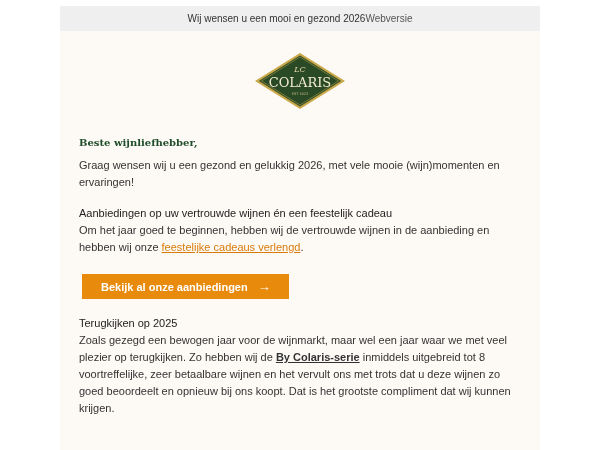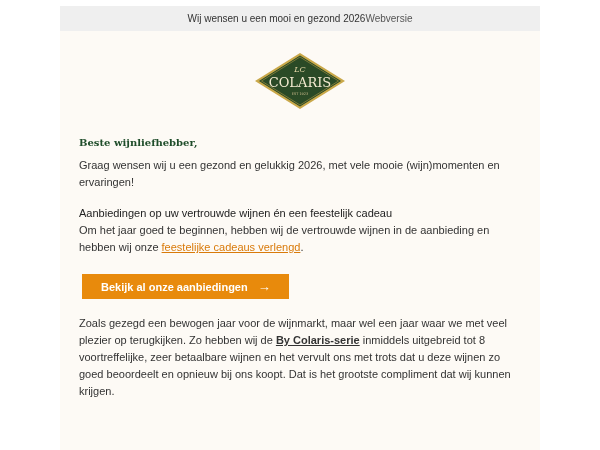--- a/index.html
+++ b/index.html
@@ -45,18 +45,19 @@
       <span class="sub">Aanbiedingen op uw vertrouwde wijnen én een feestelijk cadeau</span>
       <span>Om het jaar goed te beginnen, hebben wij de vertrouwde wijnen in de aanbieding en hebben wij onze </span><a class="orange">feestelijke cadeaus verlengd</a><span>.</span>
     </p>
 
     <div class="btn">
       <span>Bekijk al onze aanbiedingen</span>
       <span class="arrow">→</span>
     </div>
 
     <p>
+      <span class="sub">Terugkijken op 2025</span>
       <span>Zoals gezegd een bewogen jaar voor de wijnmarkt, maar wel een jaar waar we met veel plezier op terugkijken. Zo hebben wij de </span><a class="dark">By Colaris-serie</a><span> inmiddels uitgebreid tot 8 voortreffelijke, zeer betaalbare wijnen en het vervult ons met trots dat u deze wijnen zo goed beoordeelt en opnieuw bij ons koopt. Dat is het grootste compliment dat wij kunnen krijgen.</span>
     </p>
 
     
   </div>
 </div>
 
 </body></html>

